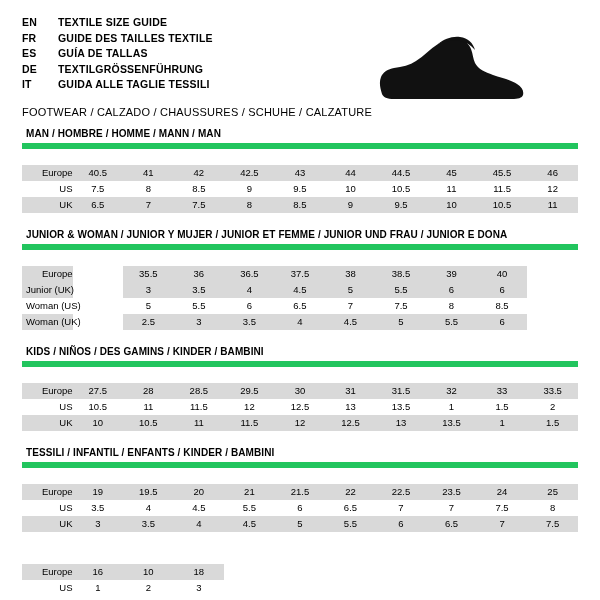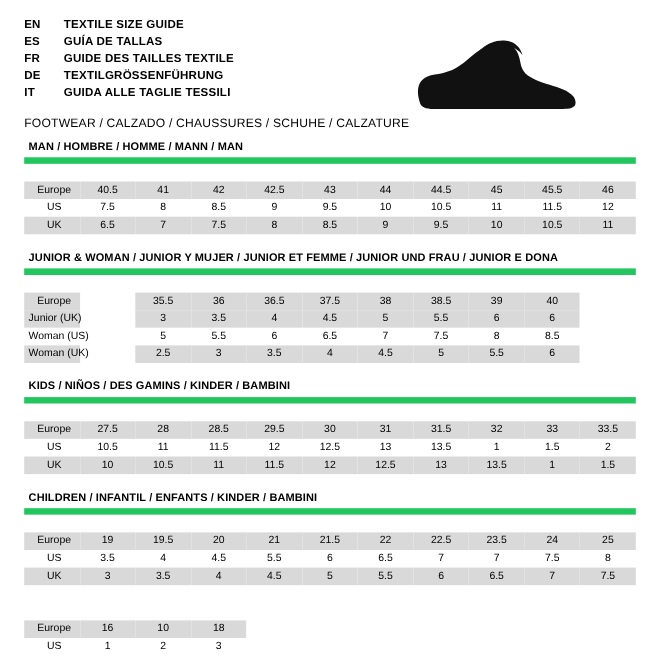--- a/index.html
+++ b/index.html
@@ -79,21 +79,21 @@
     table-layout: fixed;
   }
   table.sizes td {
     height: 16px;
     line-height: 16px;
     padding: 0;
     text-align: center;
     white-space: nowrap;
   }
   table.sizes td.rowlabel {
-    text-align: center;
+    text-align: right;
     padding-left: 4px;
     width: 76px;
   }
   tr.shaded td {
     background: #d9d9d9;
   }
   tr.plain td {
     background: #ffffff;
   }
   .spacer-row td {
@@ -109,26 +109,26 @@
 <div class="page">
 
   <div class="header">
     <table class="lang-table">
       <tbody>
         <tr>
           <td class="lang-code">EN</td>
           <td class="lang-title">TEXTILE SIZE GUIDE</td>
         </tr>
         <tr>
+          <td class="lang-code">FR</td>
+          <td class="lang-title">GUIDE DES TAILLES TEXTILE</td>
+        </tr>
+        <tr>
           <td class="lang-code">ES</td>
           <td class="lang-title">GUÍA DE TALLAS</td>
-        </tr>
-        <tr>
-          <td class="lang-code">FR</td>
-          <td class="lang-title">GUIDE DES TAILLES TEXTILE</td>
         </tr>
         <tr>
           <td class="lang-code">DE</td>
           <td class="lang-title">TEXTILGRÖSSENFÜHRUNG</td>
         </tr>
         <tr>
           <td class="lang-code">IT</td>
           <td class="lang-title">GUIDA ALLE TAGLIE TESSILI</td>
         </tr>
       </tbody>
@@ -302,21 +302,21 @@
               <td>12.5</td>
               <td>13</td>
               <td>13.5</td>
               <td>1</td>
               <td>1.5</td>
             </tr>
           </tbody>
         </table>
       </div>
       <div class="section">
-        <div class="section-title">CHILDREN / INFANTIL / ENFANTS / KINDER / BAMBINI</div>
+        <div class="section-title">TESSILI / INFANTIL / ENFANTS / KINDER / BAMBINI</div>
         <table class="sizes">
           <tbody>
             <tr class="spacer-row">
               <td colspan="11"></td>
             </tr>
             <tr class="shaded">
               <td class="rowlabel">Europe</td>
               <td>19</td>
               <td>19.5</td>
               <td>20</td>

